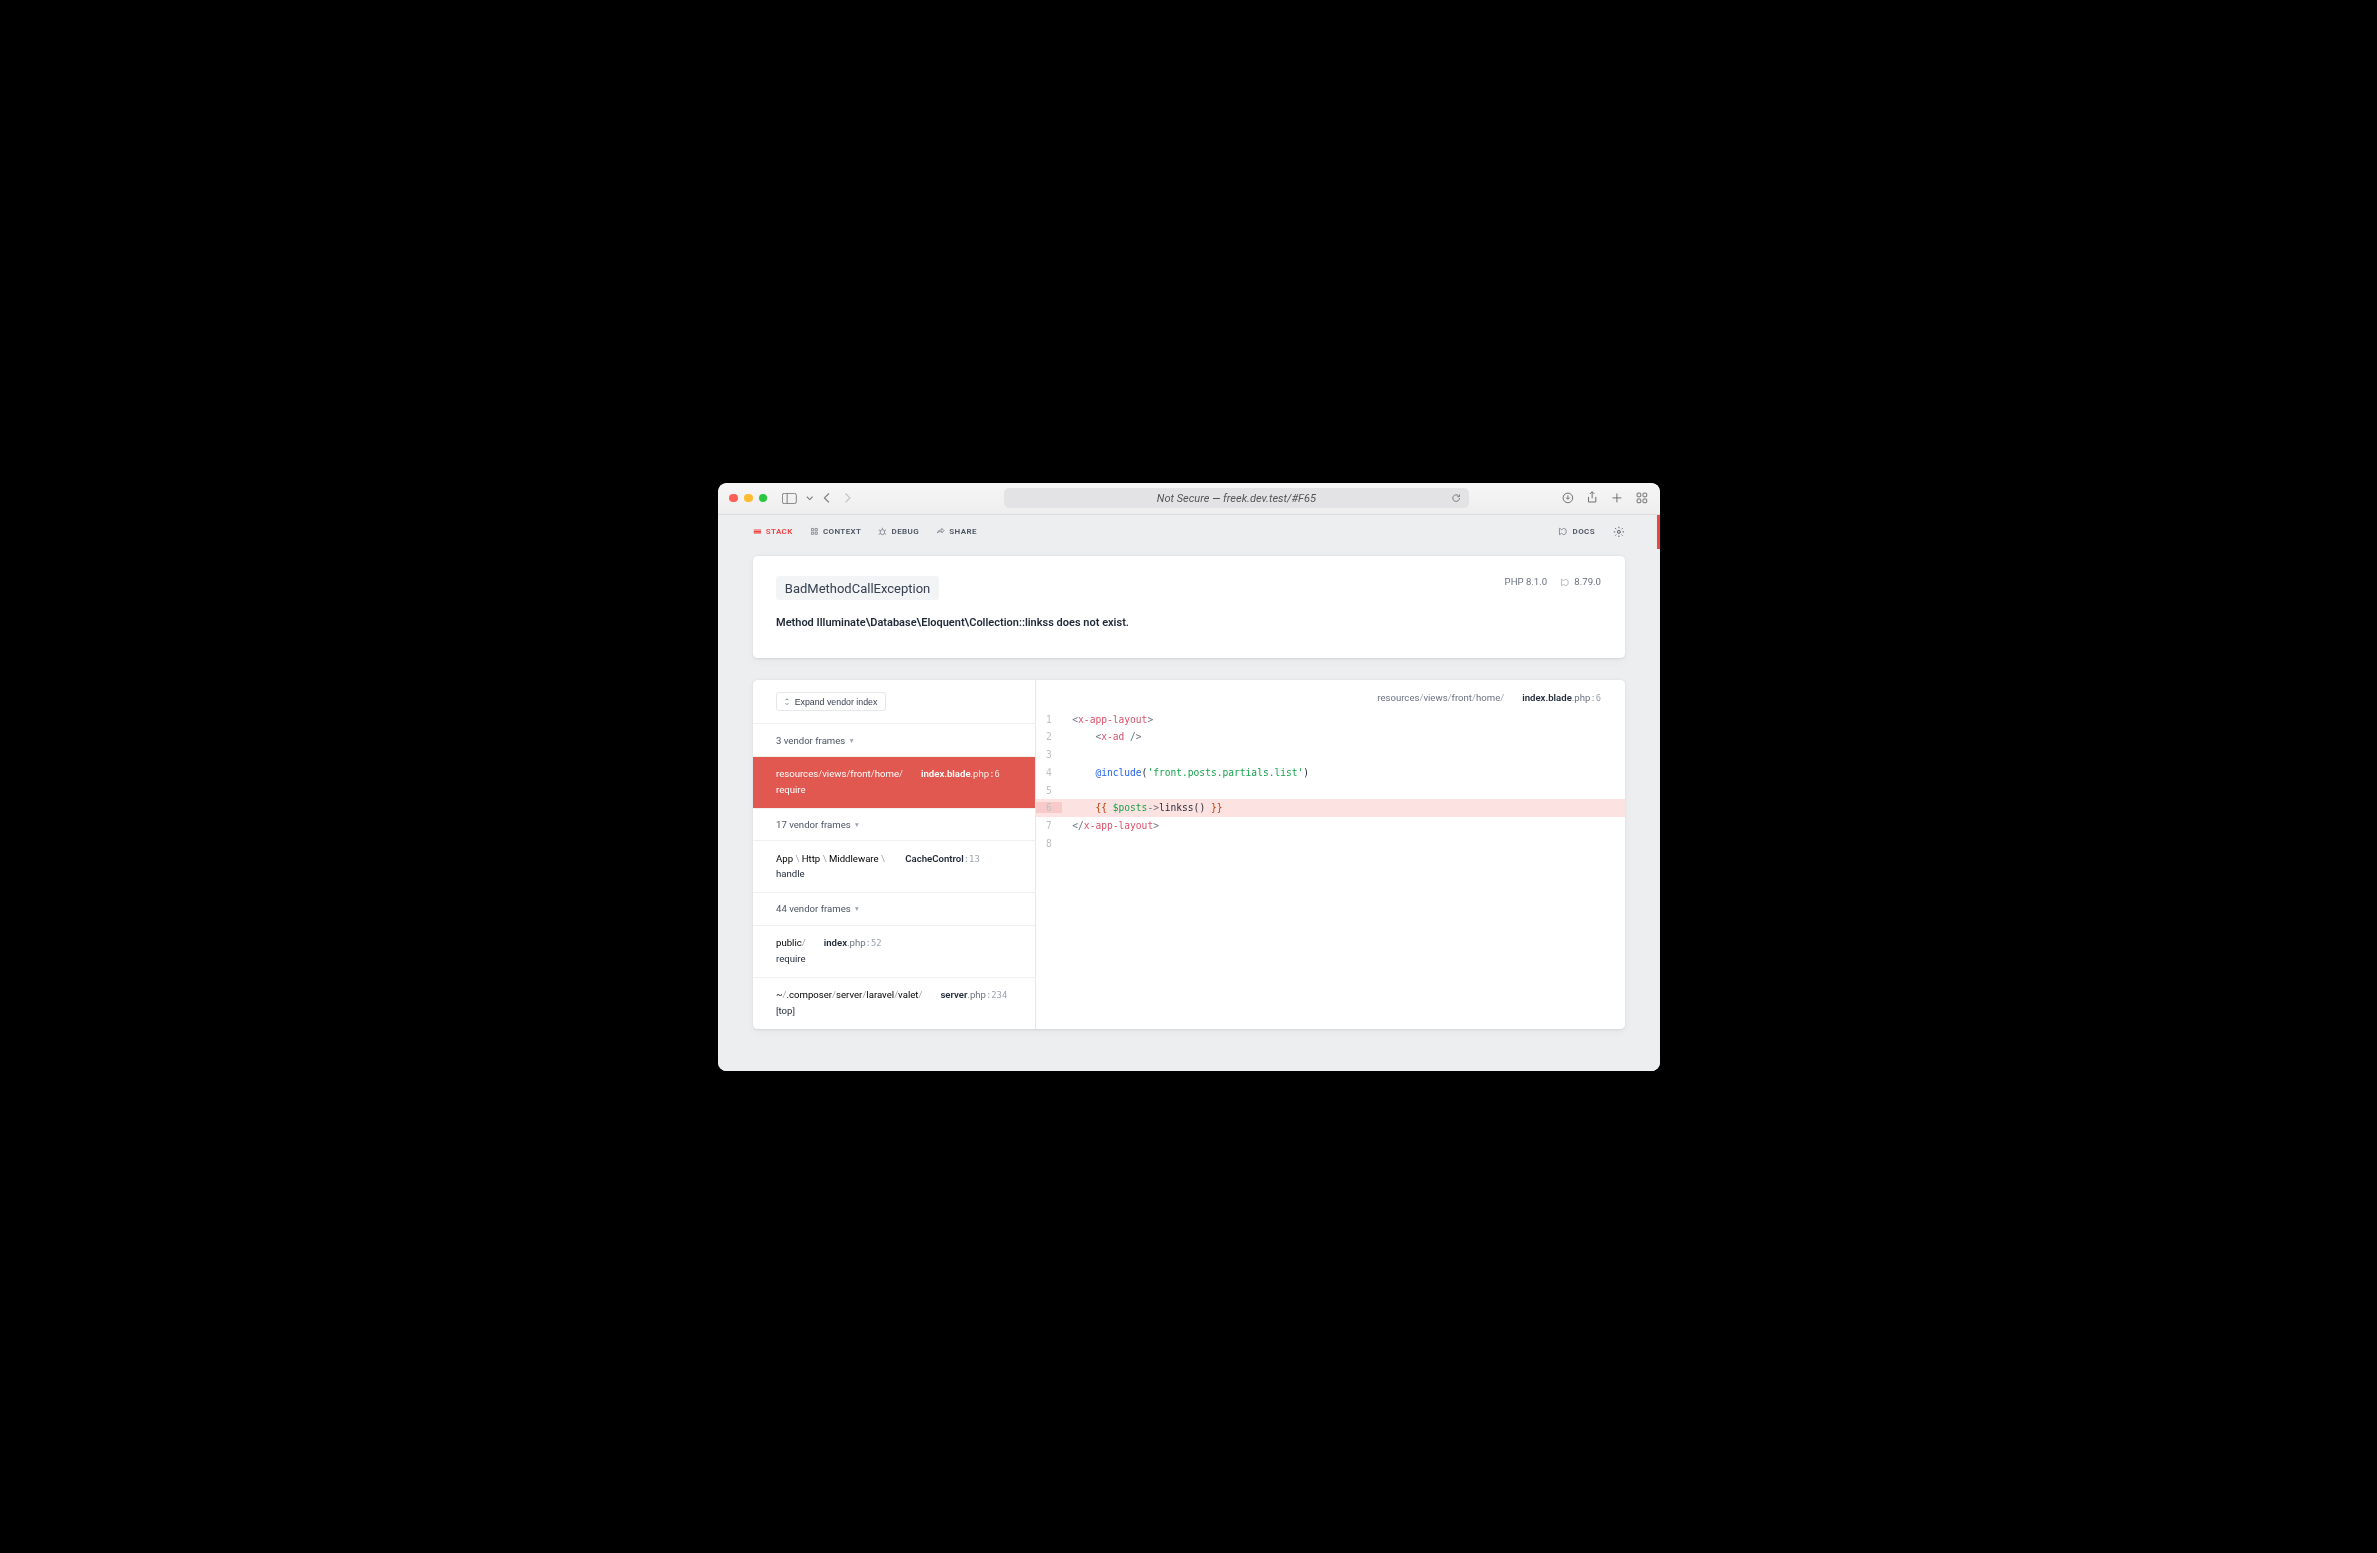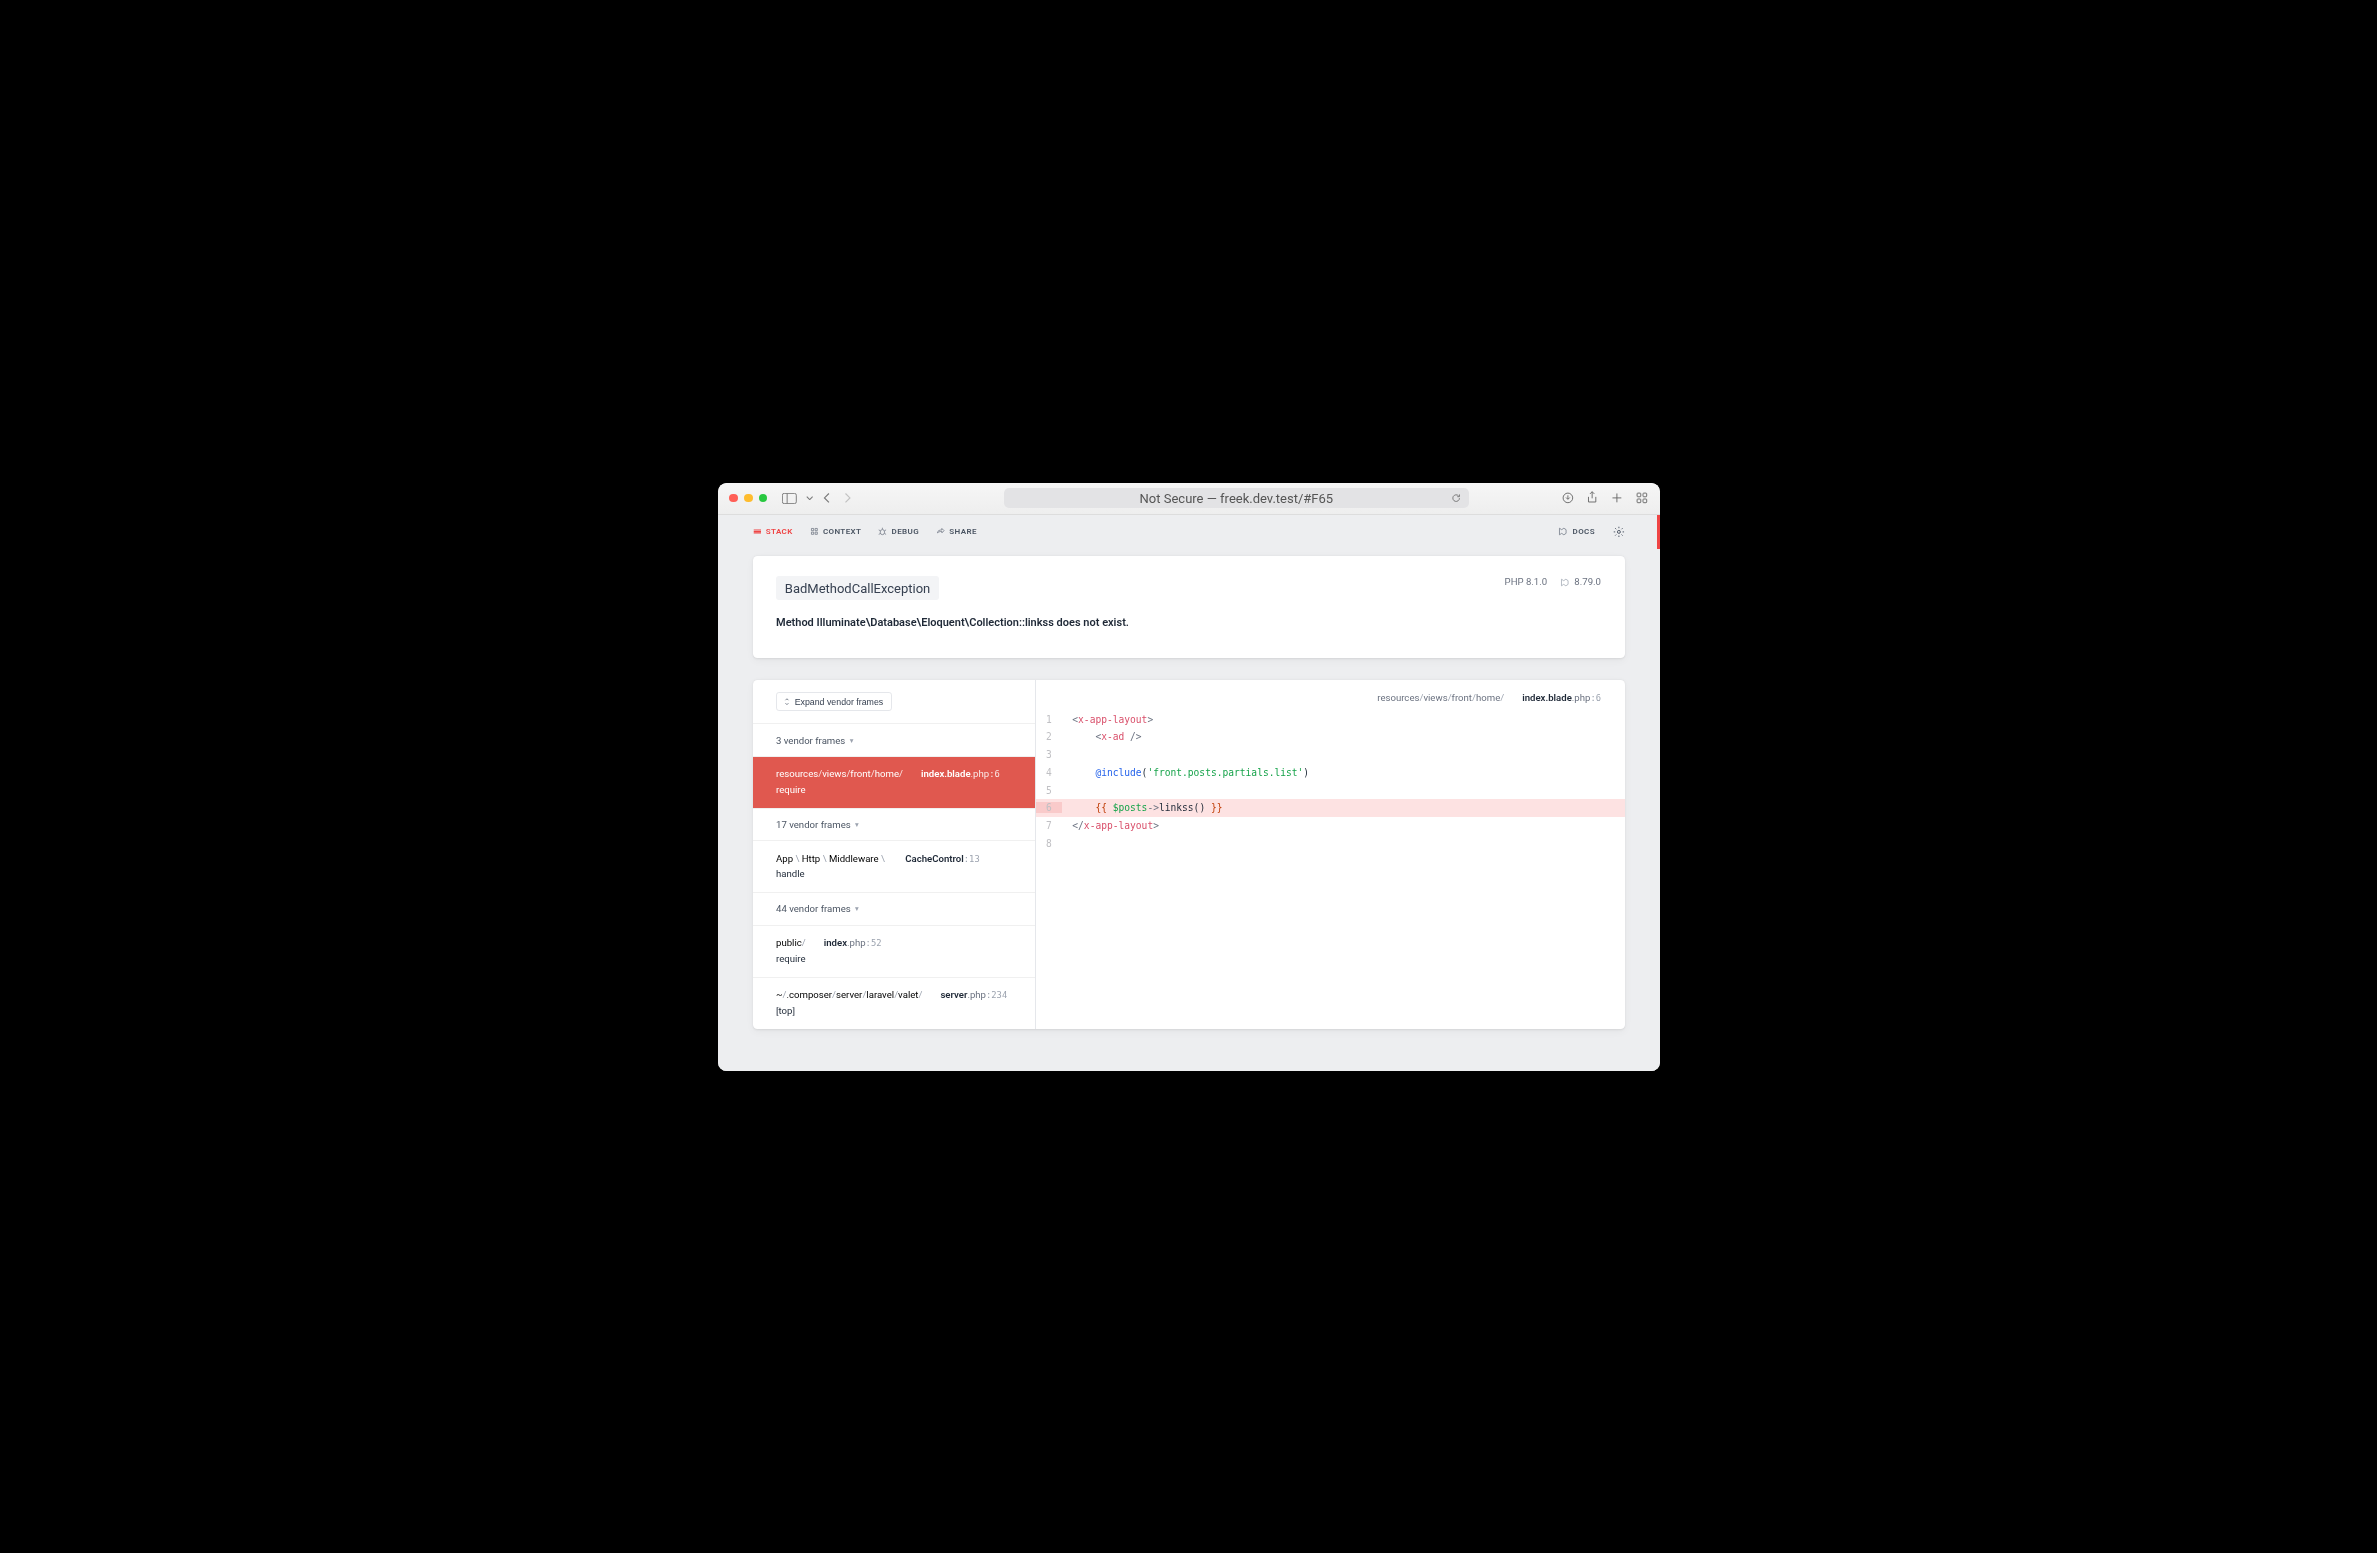--- a/index.html
+++ b/index.html
@@ -41,23 +41,24 @@
 .tb-nav { display: flex; gap: 13.2px; margin-left: 4.4px; }
 .addr-bar {
   flex: 1;
   margin: 0 88px 0 147px;
   background: #e3e3e5;
   border-radius: 5.1px;
   height: 20.6px;
   display: flex;
   align-items: center;
   justify-content: center;
-  font-size: 13px;
+  font-size: 11px;
   color: #555;
   position: relative;
+  font-style: italic;
 }
 .addr-reload { position: absolute; right: 7.4px; color: #777; }
 .tb-right { display: flex; gap: 13.2px; align-items: center; color: #6b6b6b; }
 .content {
   flex: 1;
   background: #edeef0;
   overflow: auto;
   position: relative;
 }
 .nav-tabs {
@@ -305,21 +306,21 @@
       <div class="exc-msg">Method Illuminate\Database\Eloquent\Collection::linkss does not exist.</div>
     </div>
 
     <div class="stack-panel">
       <div class="frames">
         <div class="expand-btn-wrap">
           <button class="expand-btn">
             <svg width="5.9" height="7.4" viewBox="0 0 8 10">
                 <path d="M2 3l2-2 2 2M2 7l2 2 2-2" fill="none" stroke="#6b7280" stroke-width="1.2"></path>
               </svg>
-            <span>Expand vendor frames</span>
+            <span>Expand vendor index</span>
           </button>
         </div>
 
         <div class="frame-group">
           <span>3 vendor frames</span>
           <span class="chev">▾</span>
         </div>
 
         <div class="frame-item active">
           <div class="frame-path">

